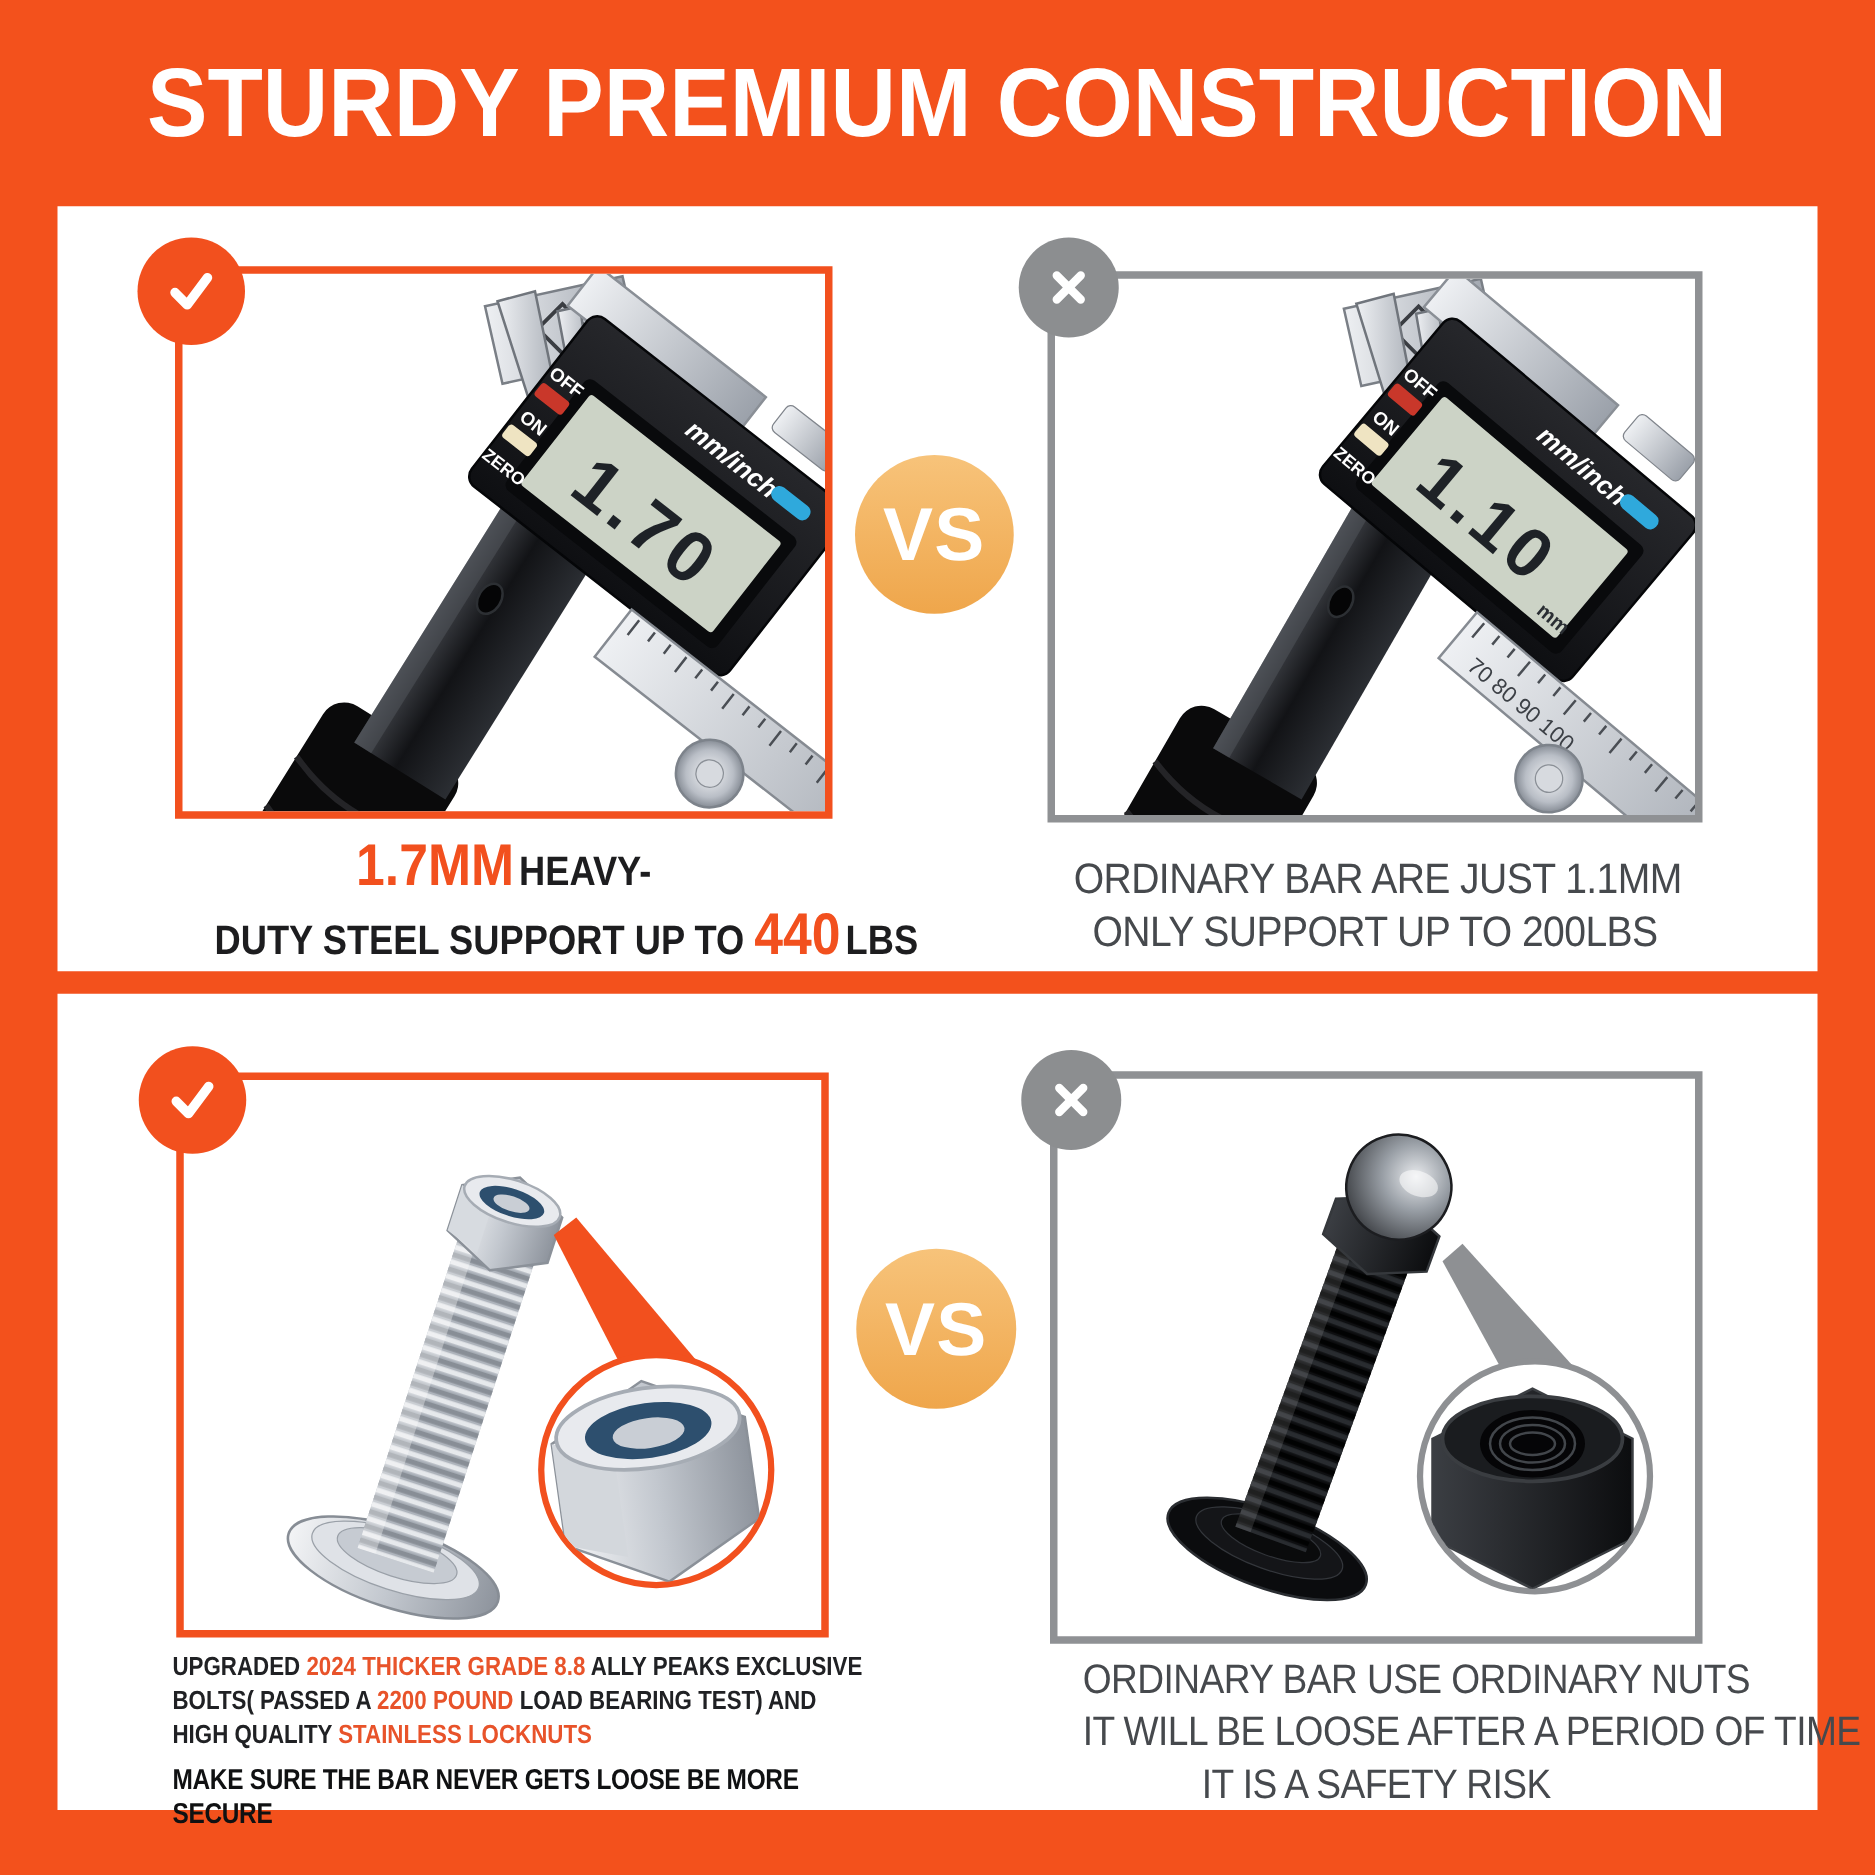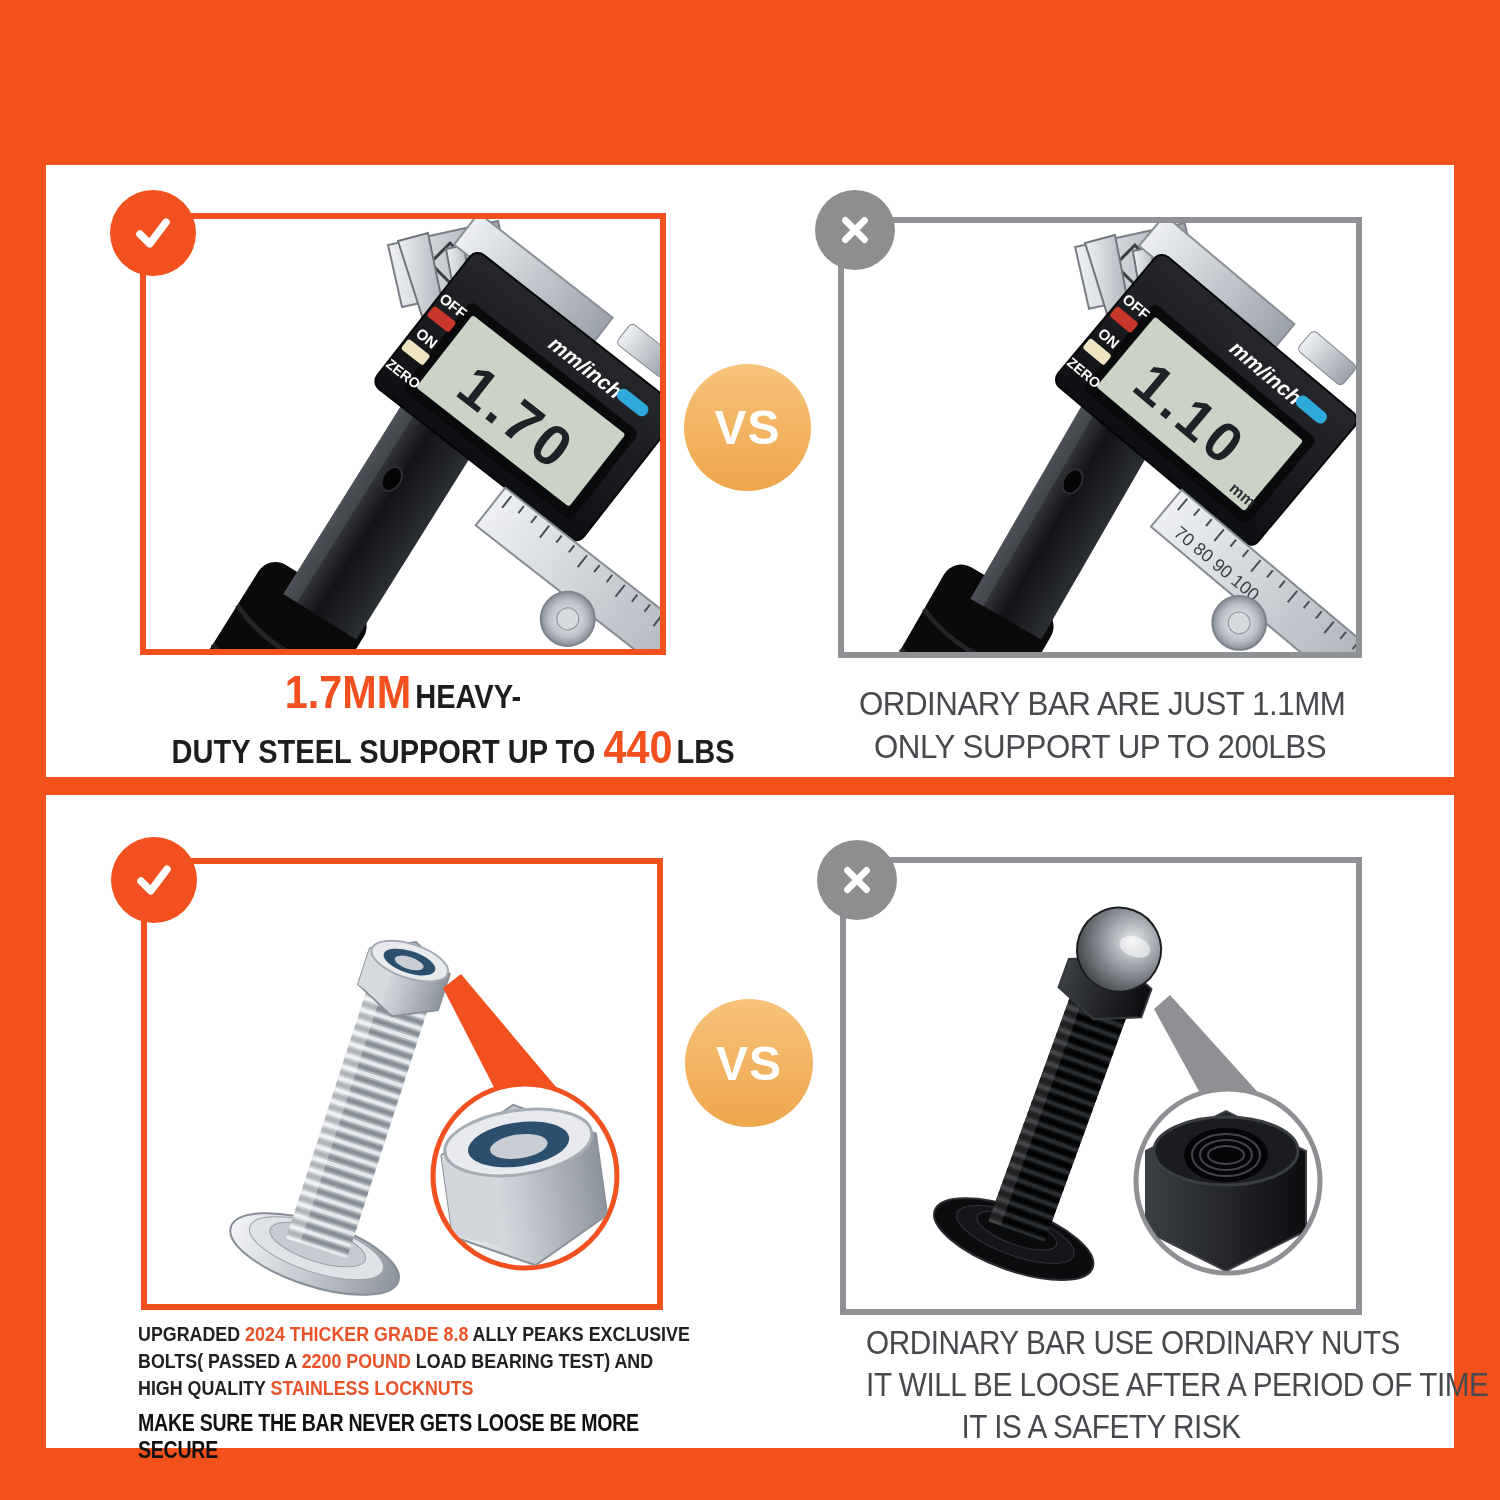--- a/index.html
+++ b/index.html
@@ -29,21 +29,21 @@
   .badge{position:absolute;border-radius:50%;display:flex;align-items:center;justify-content:center;z-index:5}
   .badge-check{background:#F2501E}
   .badge-x{background:#8C8E90}
   #check-1{left:110px;top:190px;width:86px;height:86px}
   #cross-1{left:815px;top:190px;width:80px;height:80px}
   #check-2{left:111px;top:837px;width:86px;height:86px}
   #cross-2{left:817px;top:840px;width:80px;height:80px}
   .vs{position:absolute;border-radius:50%;z-index:6;
       background:linear-gradient(180deg,#F7C37A 0%,#EFA64B 100%);
       display:flex;align-items:center;justify-content:center;
-      color:#fff;font-weight:bold;font-size:48px;letter-spacing:1px}
+      color:#fff;font-weight:bold;font-size:60px;letter-spacing:1px}
   #vs-1{left:684px;top:364px;width:127px;height:127px}
   #vs-2{left:685px;top:999px;width:128px;height:128px}
   
   .cap{position:absolute}
   .cap-tl{left:140px;top:664px;width:526px;text-align:center;color:#1D1D1F;
           font-weight:bold;transform:scaleX(.88)}
   .cap-tl .line{white-space:nowrap}
   .cap-tl .big{color:#F2501E;font-size:47px}
   .cap-tl .small{font-size:33px}
   .cap-tr{left:838px;top:682px;width:524px;text-align:center;color:#46494D;
@@ -55,20 +55,23 @@
   .cap-bl .tagline{margin-top:9px;font-size:23px;color:#101112;letter-spacing:-.3px}
   .cap-br{left:840px;top:1322px;width:522px;text-align:center;color:#46494D;
           font-size:33px;line-height:42px;letter-spacing:-.5px;transform:scaleX(.9)}
   .cap-br .line{white-space:nowrap}
 </style>
 </head>
 <body>
 
 <div class="canvas">
 
+  <div class="banner">
+    <h1>STURDY PREMIUM CONSTRUCTION</h1>
+  </div>
 
   <div class="panel panel-a"></div>
   <div class="panel panel-b"></div>
 
   <div class="photo-box border-orange" id="box-tl">
     <svg class="photo-svg" viewBox="0 0 514 430" preserveAspectRatio="none">
       <defs>
         <linearGradient id="silA" x1="0" y1="0" x2="1" y2="0">
           <stop offset="0" stop-color="#eef0f3"></stop>
             <stop offset="1" stop-color="#9ba1aa"></stop>

